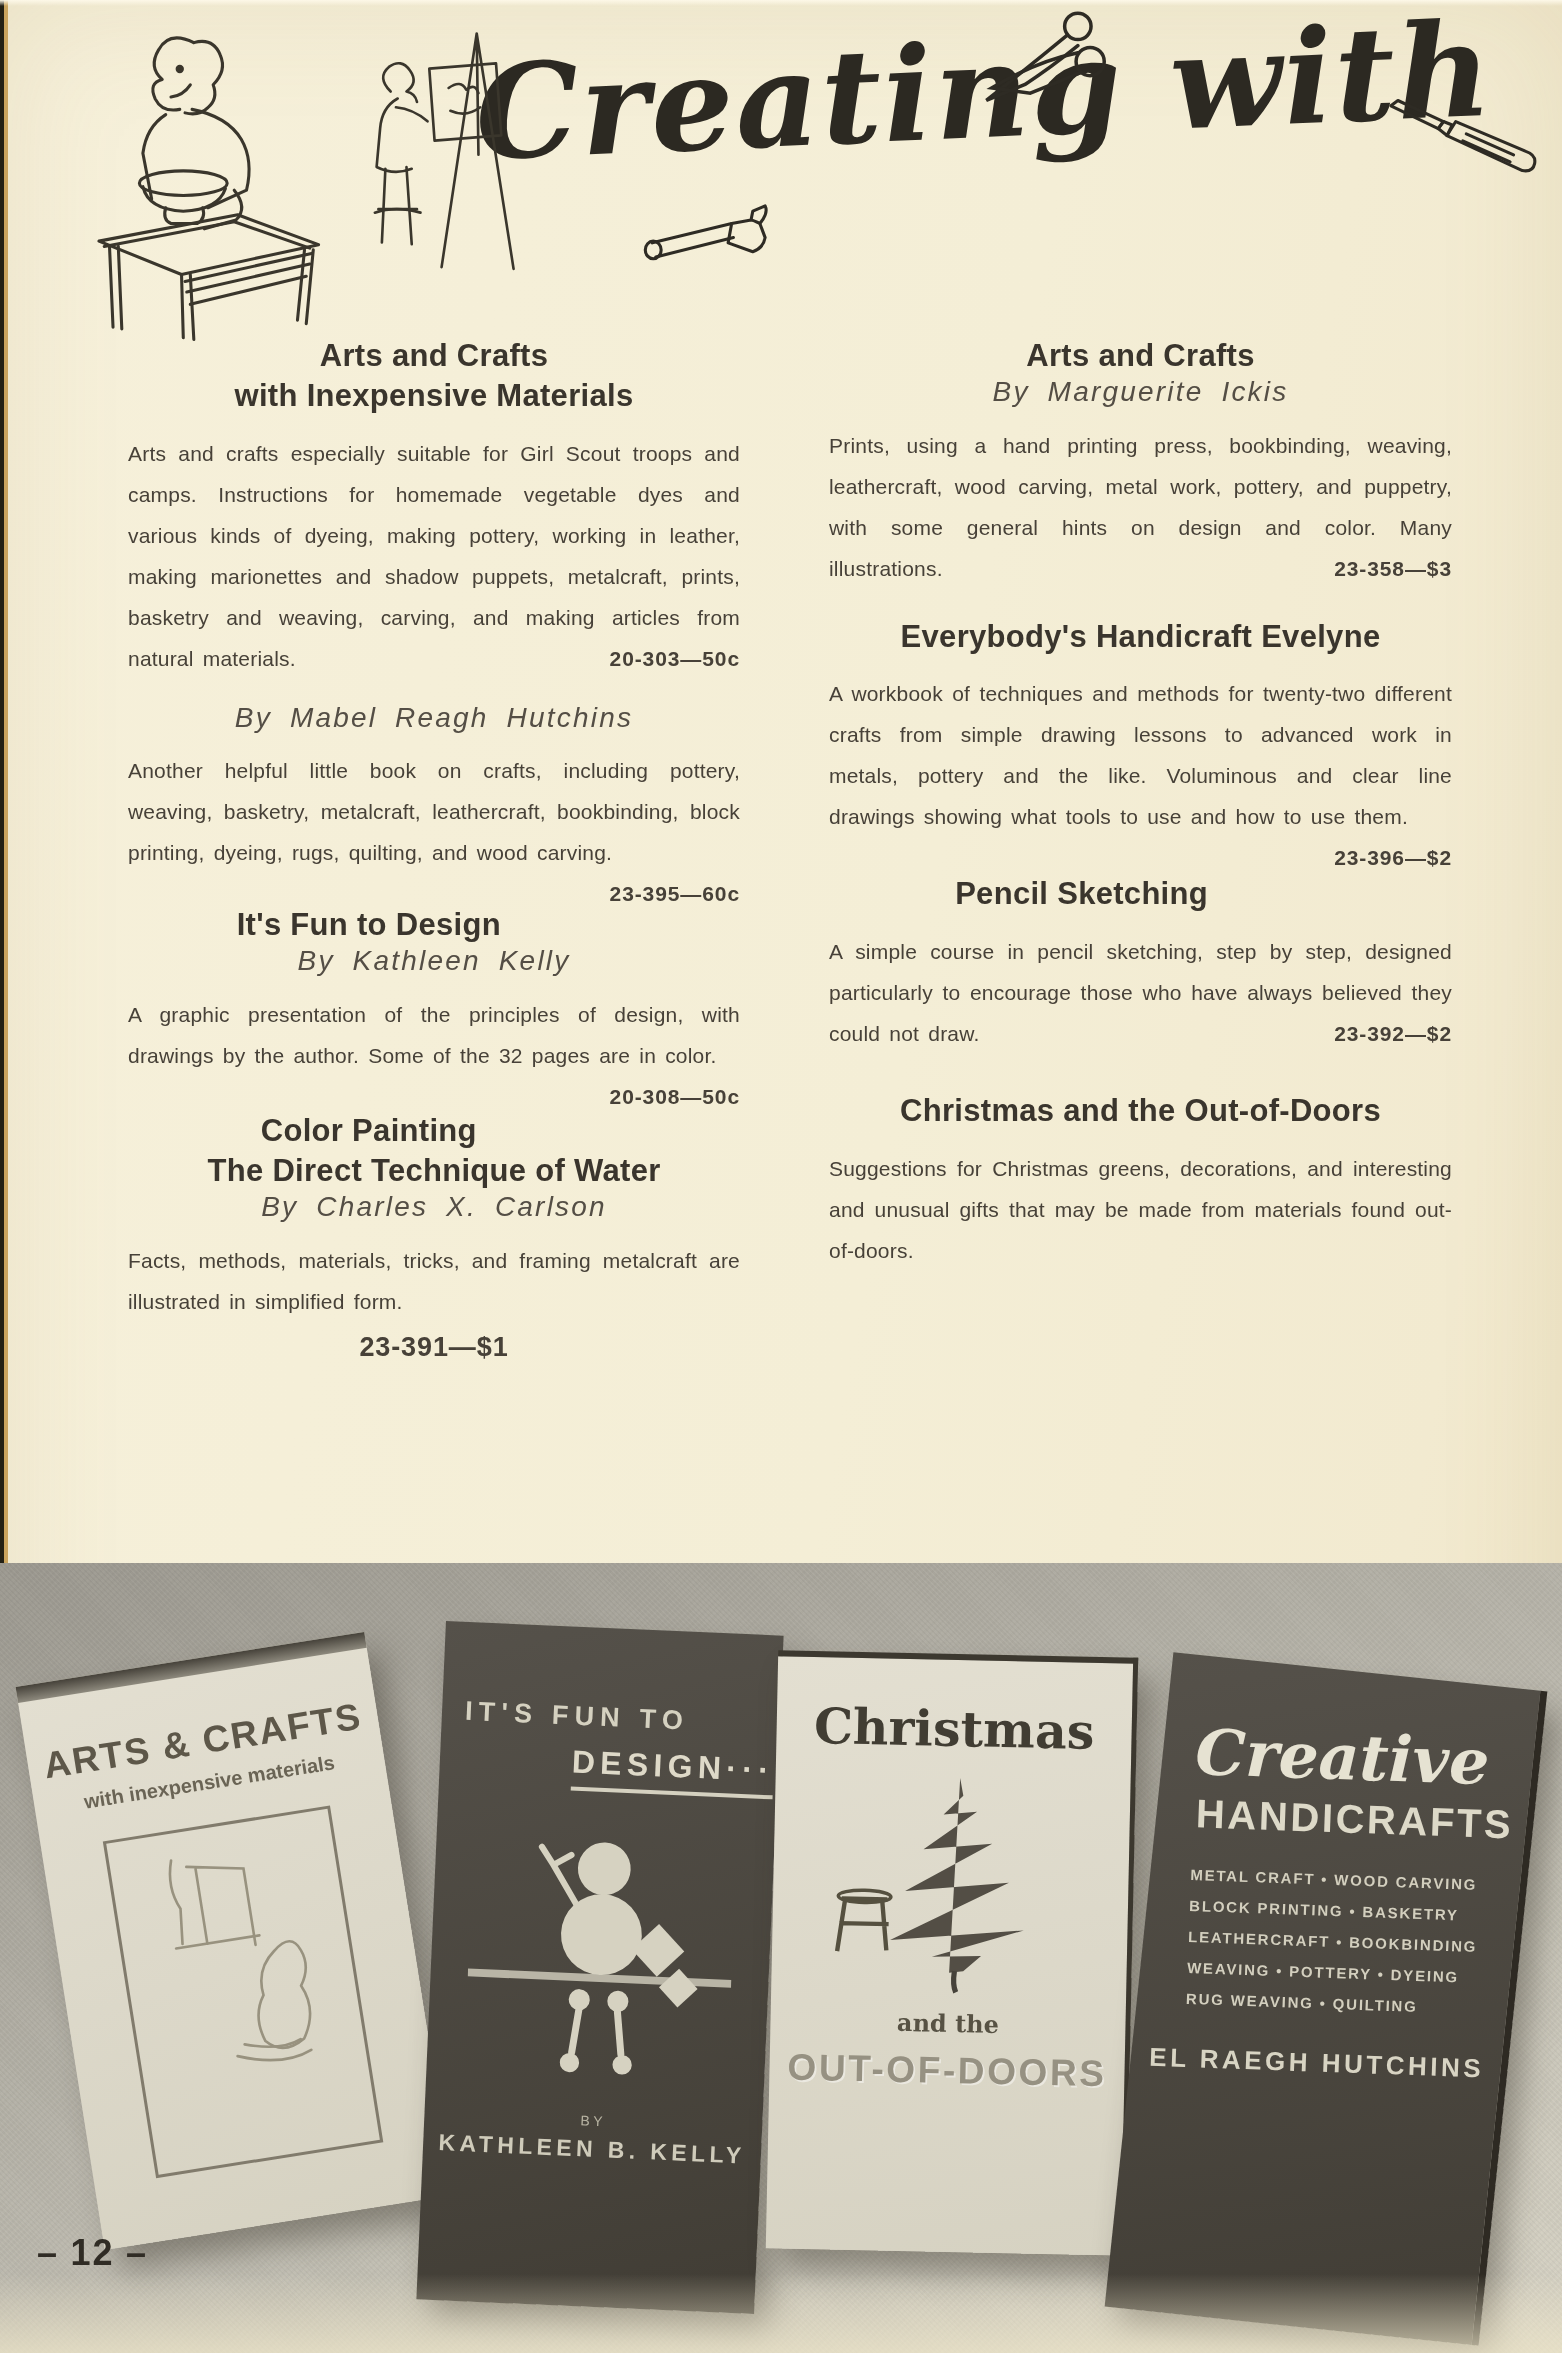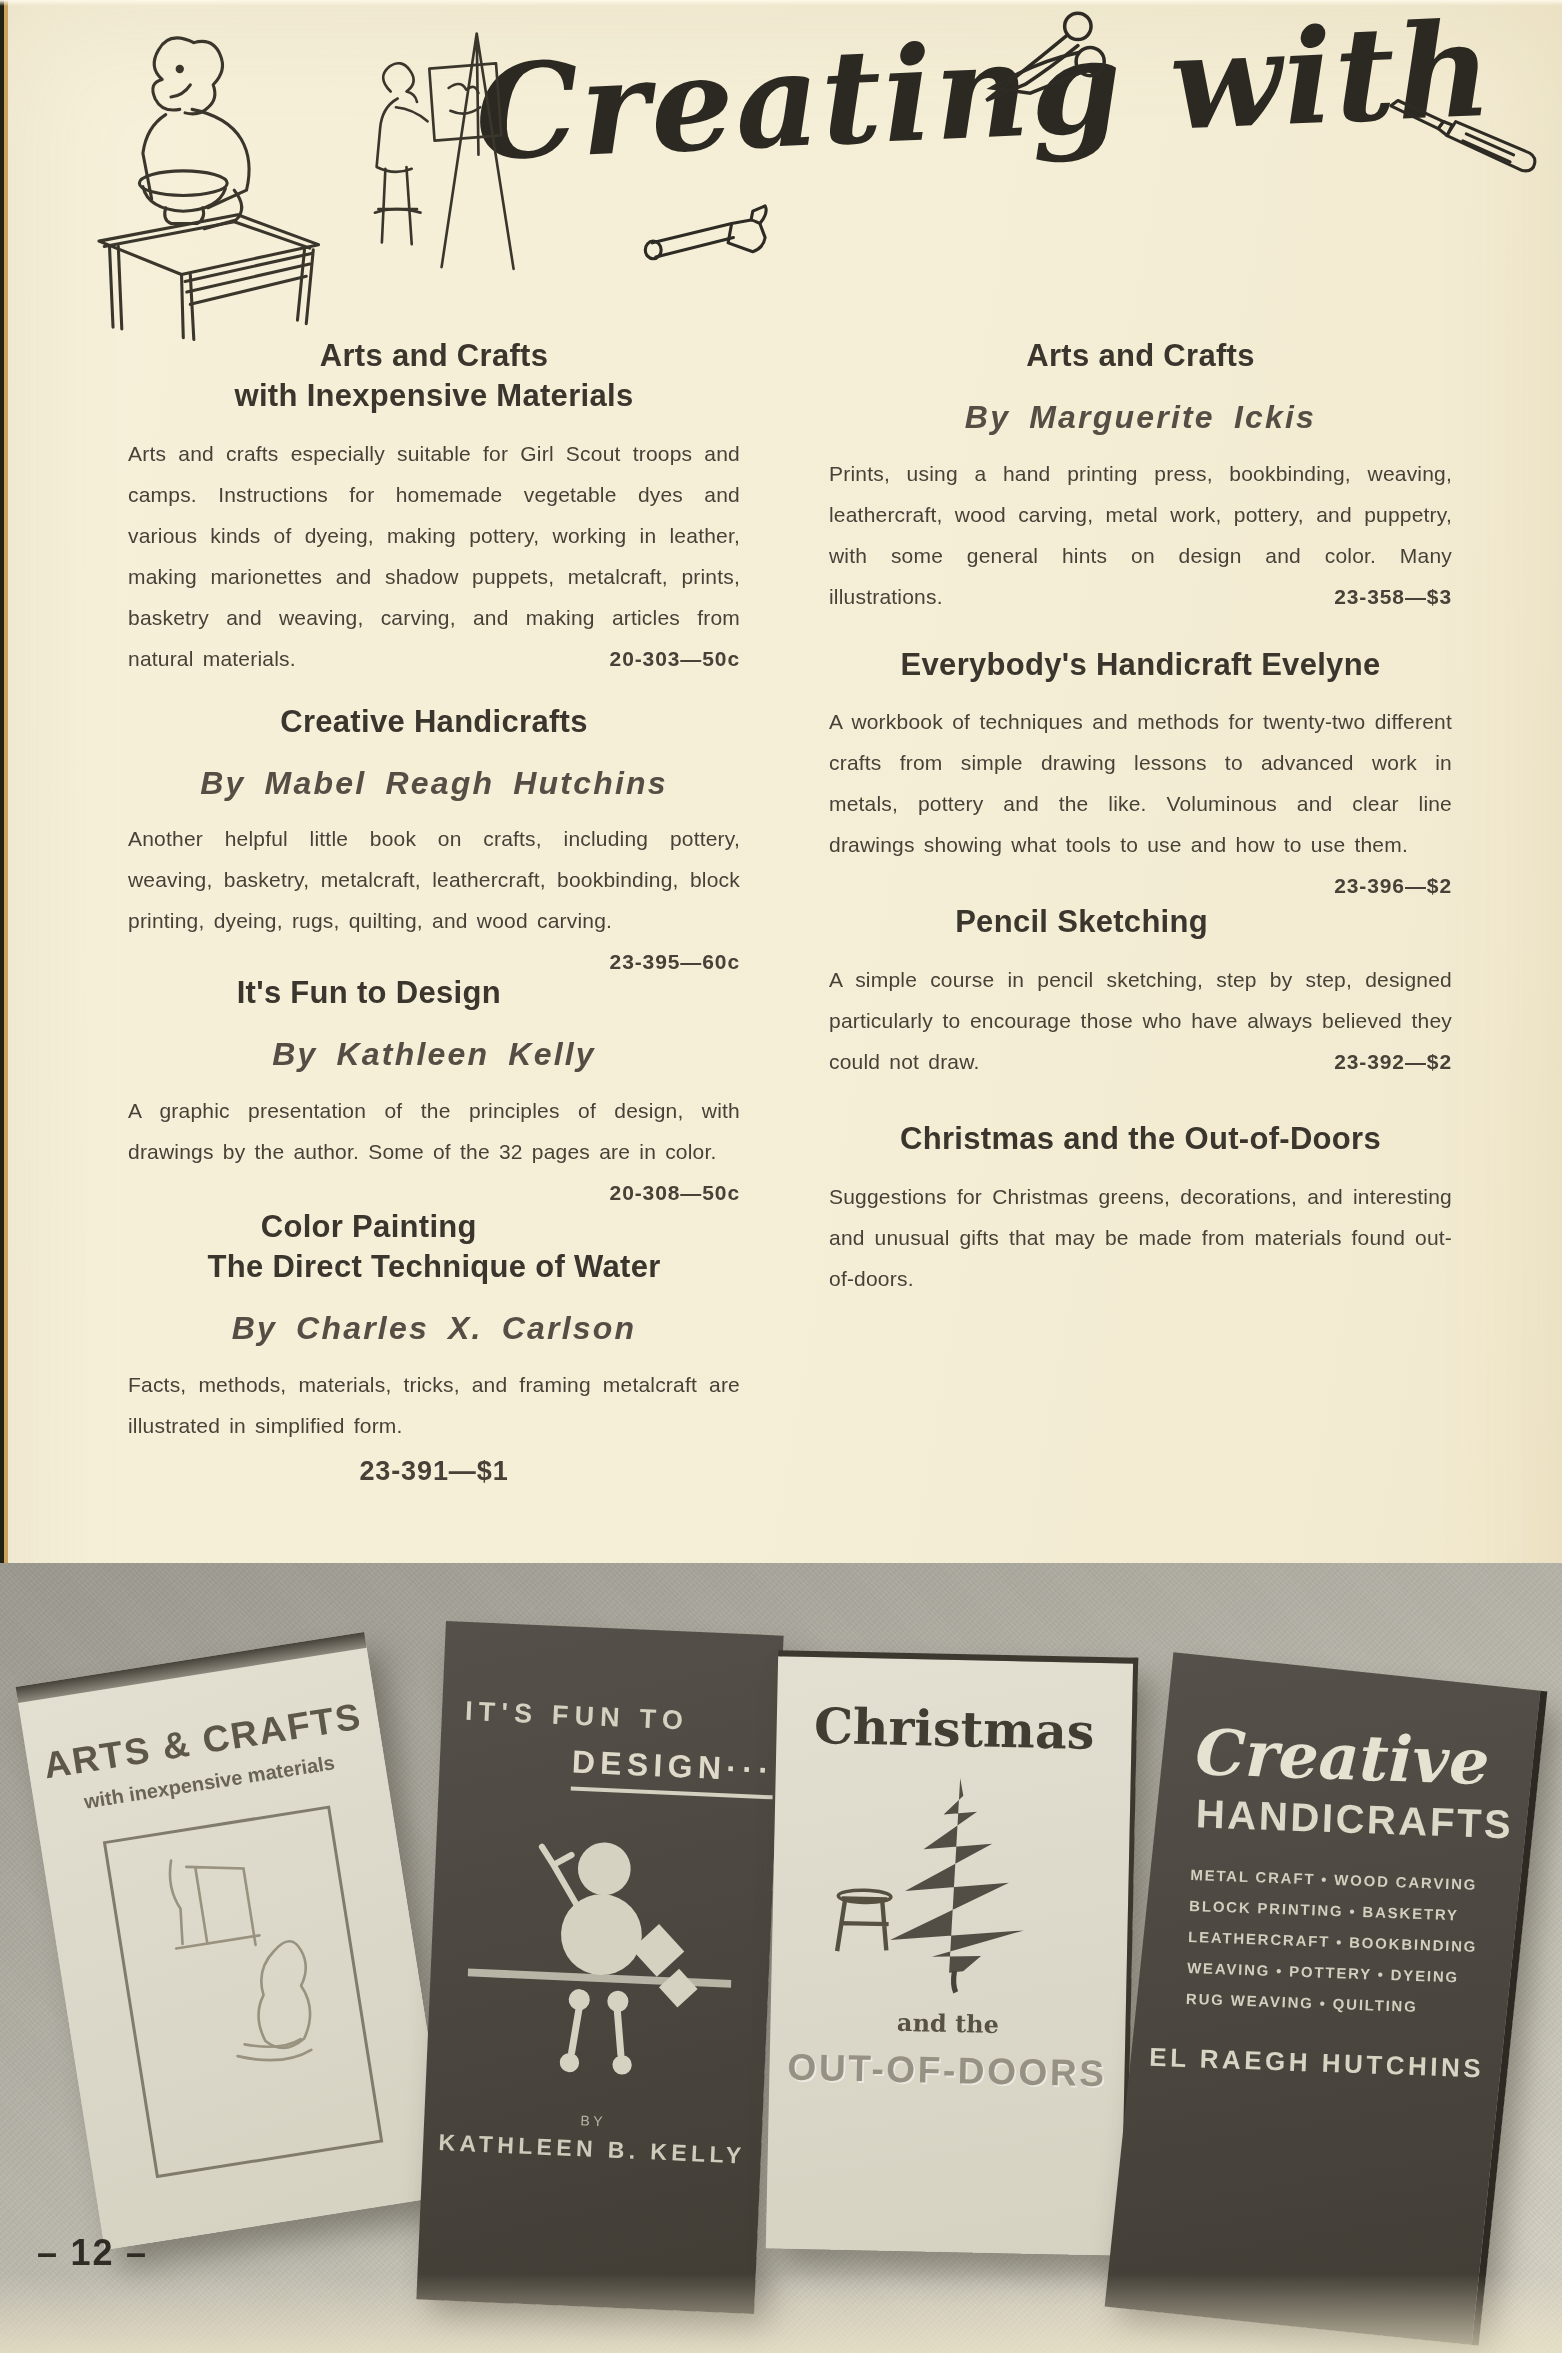--- a/index.html
+++ b/index.html
@@ -27,22 +27,22 @@
   .illus { position:absolute; }
   .illus svg { display:block; }
 
   
   .col { position:absolute; top:336px; height:1222px; overflow:hidden; color:#46413a; }
   .col-left  { left:128px; width:612px; }
   .col-right { left:829px; width:623px; }
 
   .sec-title { text-align:center; font-weight:bold; font-size:31px; line-height:40px;
     color:#3a352d; letter-spacing:0.3px; }
-  .byline { text-align:center; font-style:italic; font-size:32px; color:#544e45;
-    letter-spacing:2.2px; word-spacing:8px; margin-top:23px;font-weight:bold; }
+  .byline { text-align:center; font-style:italic; font-size:28px; color:#544e45;
+    letter-spacing:2.2px; word-spacing:8px; margin-top:0; }
   p.body { margin-top:16.7px; font-size:21px; line-height:41px;
     text-align:justify; word-spacing:3.1px; letter-spacing:0.2px; color:#474138; }
   .code { float:right; font-weight:bold; letter-spacing:0.9px; white-space:nowrap; }
   .code-center { margin-top:5.3px; text-align:center; font-size:27px; line-height:41px;
     font-weight:bold; letter-spacing:0.9px; color:#474138; }
 
   .ls1 { margin-top:0; }
   .ls2 { margin-top:23px; }
   .ls3 { margin-top:32px; }
   .ls4 { margin-top:35px; }
@@ -181,21 +181,20 @@
   <div class="col col-left">
     <div class="ls1">
       <div class="sec-title">
         <div>Arts and Crafts</div>
         <div>with Inexpensive Materials</div>
       </div>
       <p class="body"><span>Arts and crafts especially suitable for Girl Scout troops and camps. Instructions for homemade vegetable dyes and various kinds of dyeing, making pottery, working in leather, making marionettes and shadow puppets, metalcraft, prints, basketry and weaving, carving, and making articles from natural materials.</span> <span class="code">20-303—50c</span></p>
     </div>
 
     <div class="ls2">
-      <div class="sec-title">Creative Handicrafts</div>
       <div class="byline">By Mabel Reagh Hutchins</div>
       <p class="body"><span>Another helpful little book on crafts, including pottery, weaving, basketry, metalcraft, leathercraft, bookbinding, block printing, dyeing, rugs, quilting, and wood carving.</span> <span class="code">23-395—60c</span></p>
     </div>
 
     <div class="ls3">
       <div class="sec-title">It's Fun to Design</div>
       <div class="byline">By Kathleen Kelly</div>
       <p class="body"><span>A graphic presentation of the principles of design, with drawings by the author. Some of the 32 pages are in color.</span> <span class="code">20-308—50c</span></p>
     </div>
 

